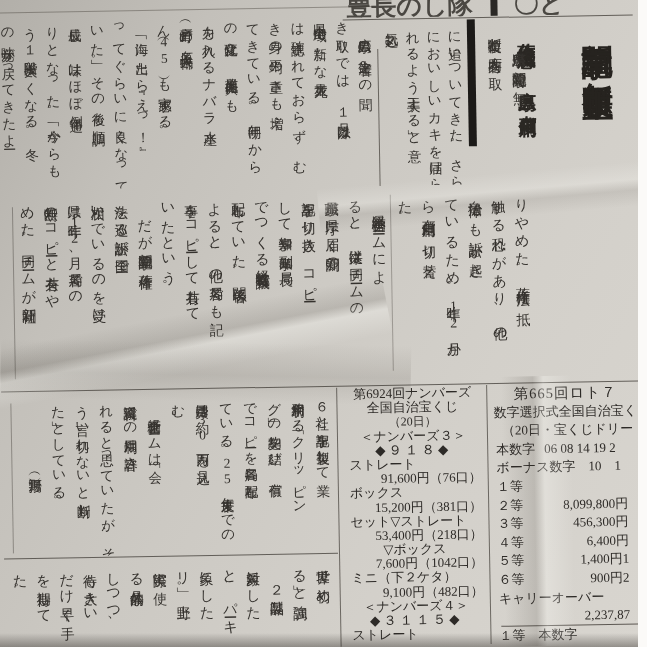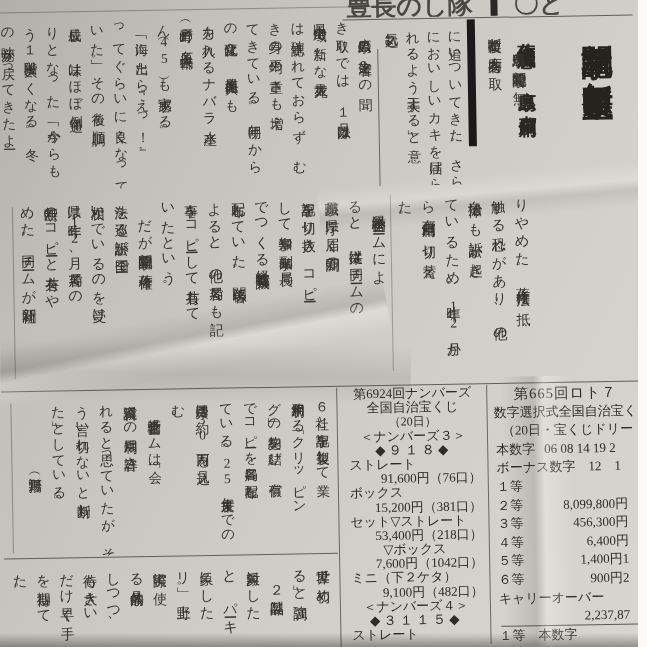--- a/index.html
+++ b/index.html
@@ -207,21 +207,21 @@
           </div>
         <div class="lrow">
             <div class="l-sub" style="padding-left:10px;">（20日・宝くじドリー</div>
           </div>
         <div class="lrow">
             <div class="l-rank" style="width:48px;">本数字</div>
             <div>06 08 14 19 2</div>
           </div>
         <div class="lrow">
             <div class="l-rank" style="width:92px;">ボーナス数字</div>
-            <div>12　1</div>
+            <div>10　1</div>
           </div>
         <div class="lrow">
             <div class="l-rank">１等</div>
             <div class="l-amt"></div>
           </div>
         <div class="lrow">
             <div class="l-rank">２等</div>
             <div class="l-amt">8,099,800円</div>
           </div>
         <div class="lrow">

